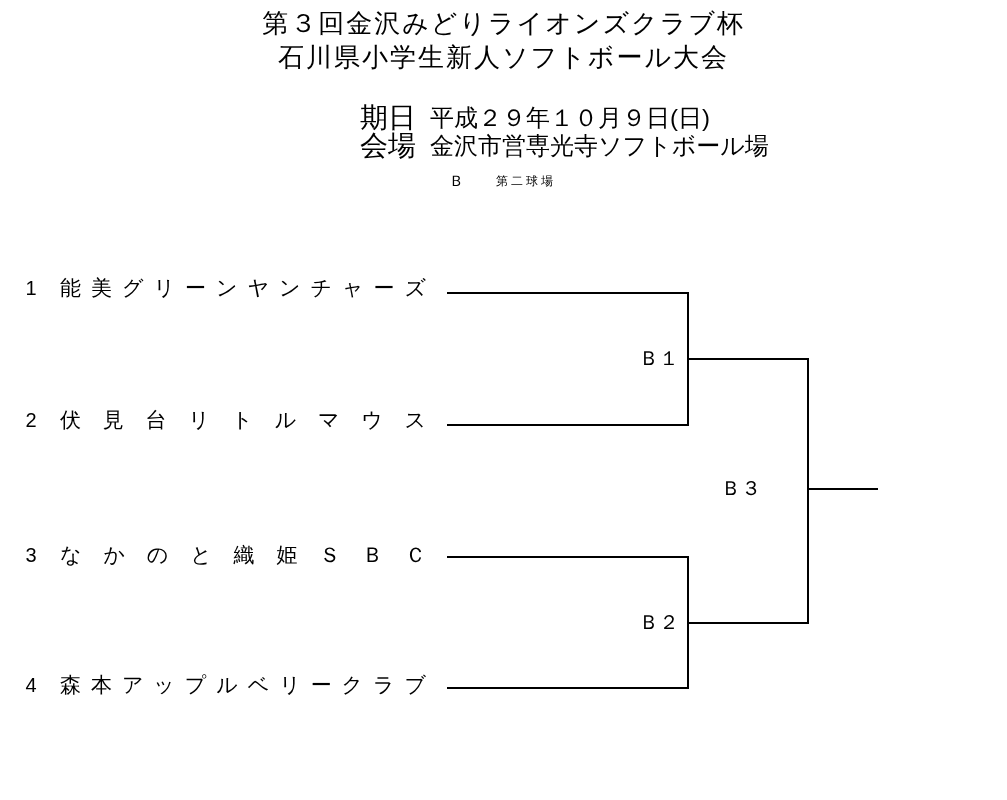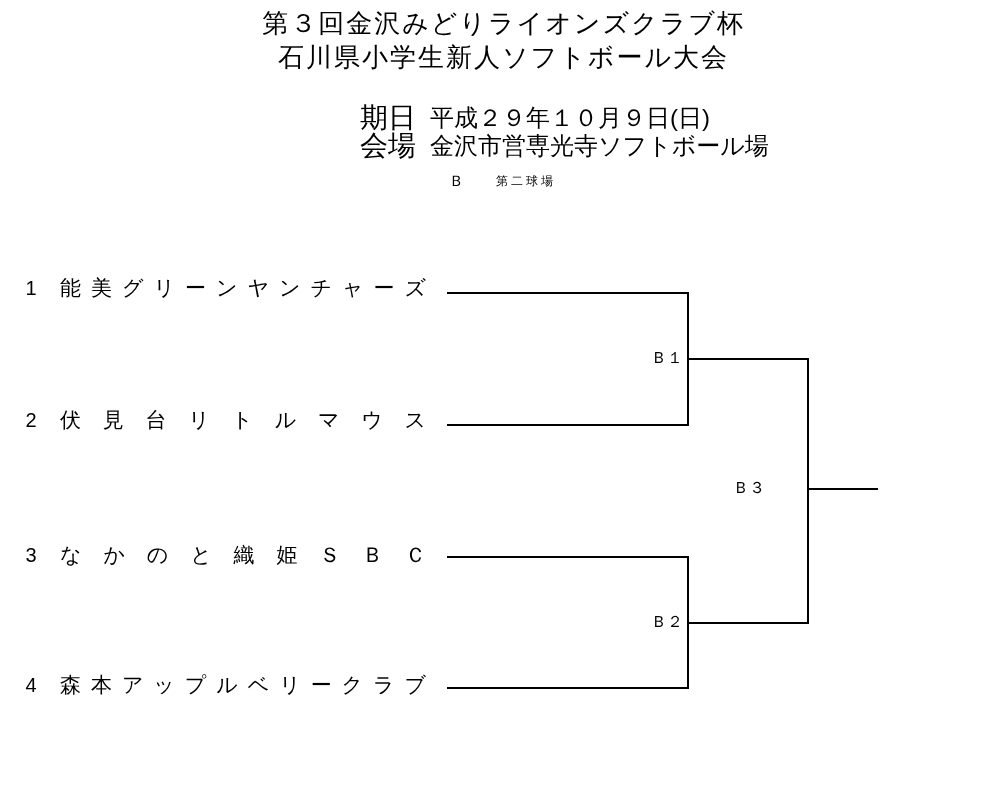--- a/index.html
+++ b/index.html
@@ -74,23 +74,23 @@
   .b1-line { left: 687px; top: 358px; width: 122px; }
   .b2-line { left: 687px; top: 622px; width: 122px; }
 
   .final-v { left: 807px; top: 358px; height: 266px; }
   .b3-line { left: 807px; top: 488px; width: 71px; }
 
   
   .match-label {
     position: absolute;
     width: 44px;
-    font-size: 16px;
+    font-size: 20px;
     line-height: 22px;
-    text-align: right;
+    text-align: left;
     white-space: nowrap;
   }
   .b1-label { left: 639px; top: 347px; }
   .b2-label { left: 639px; top: 611px; }
   .b3-label { left: 721px; top: 477px; }
 </style>
 </head>
 <body>
 
 <div class="page">

